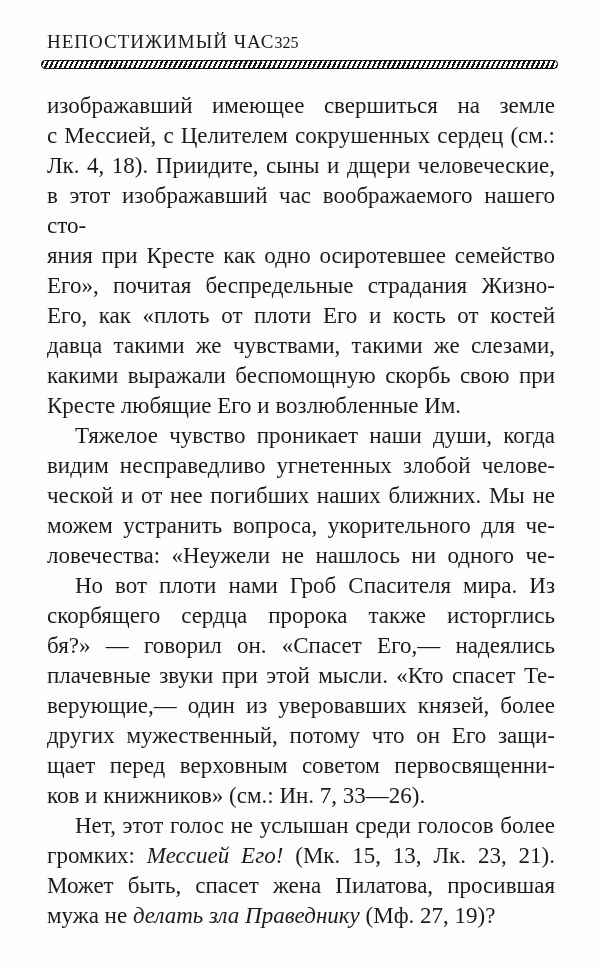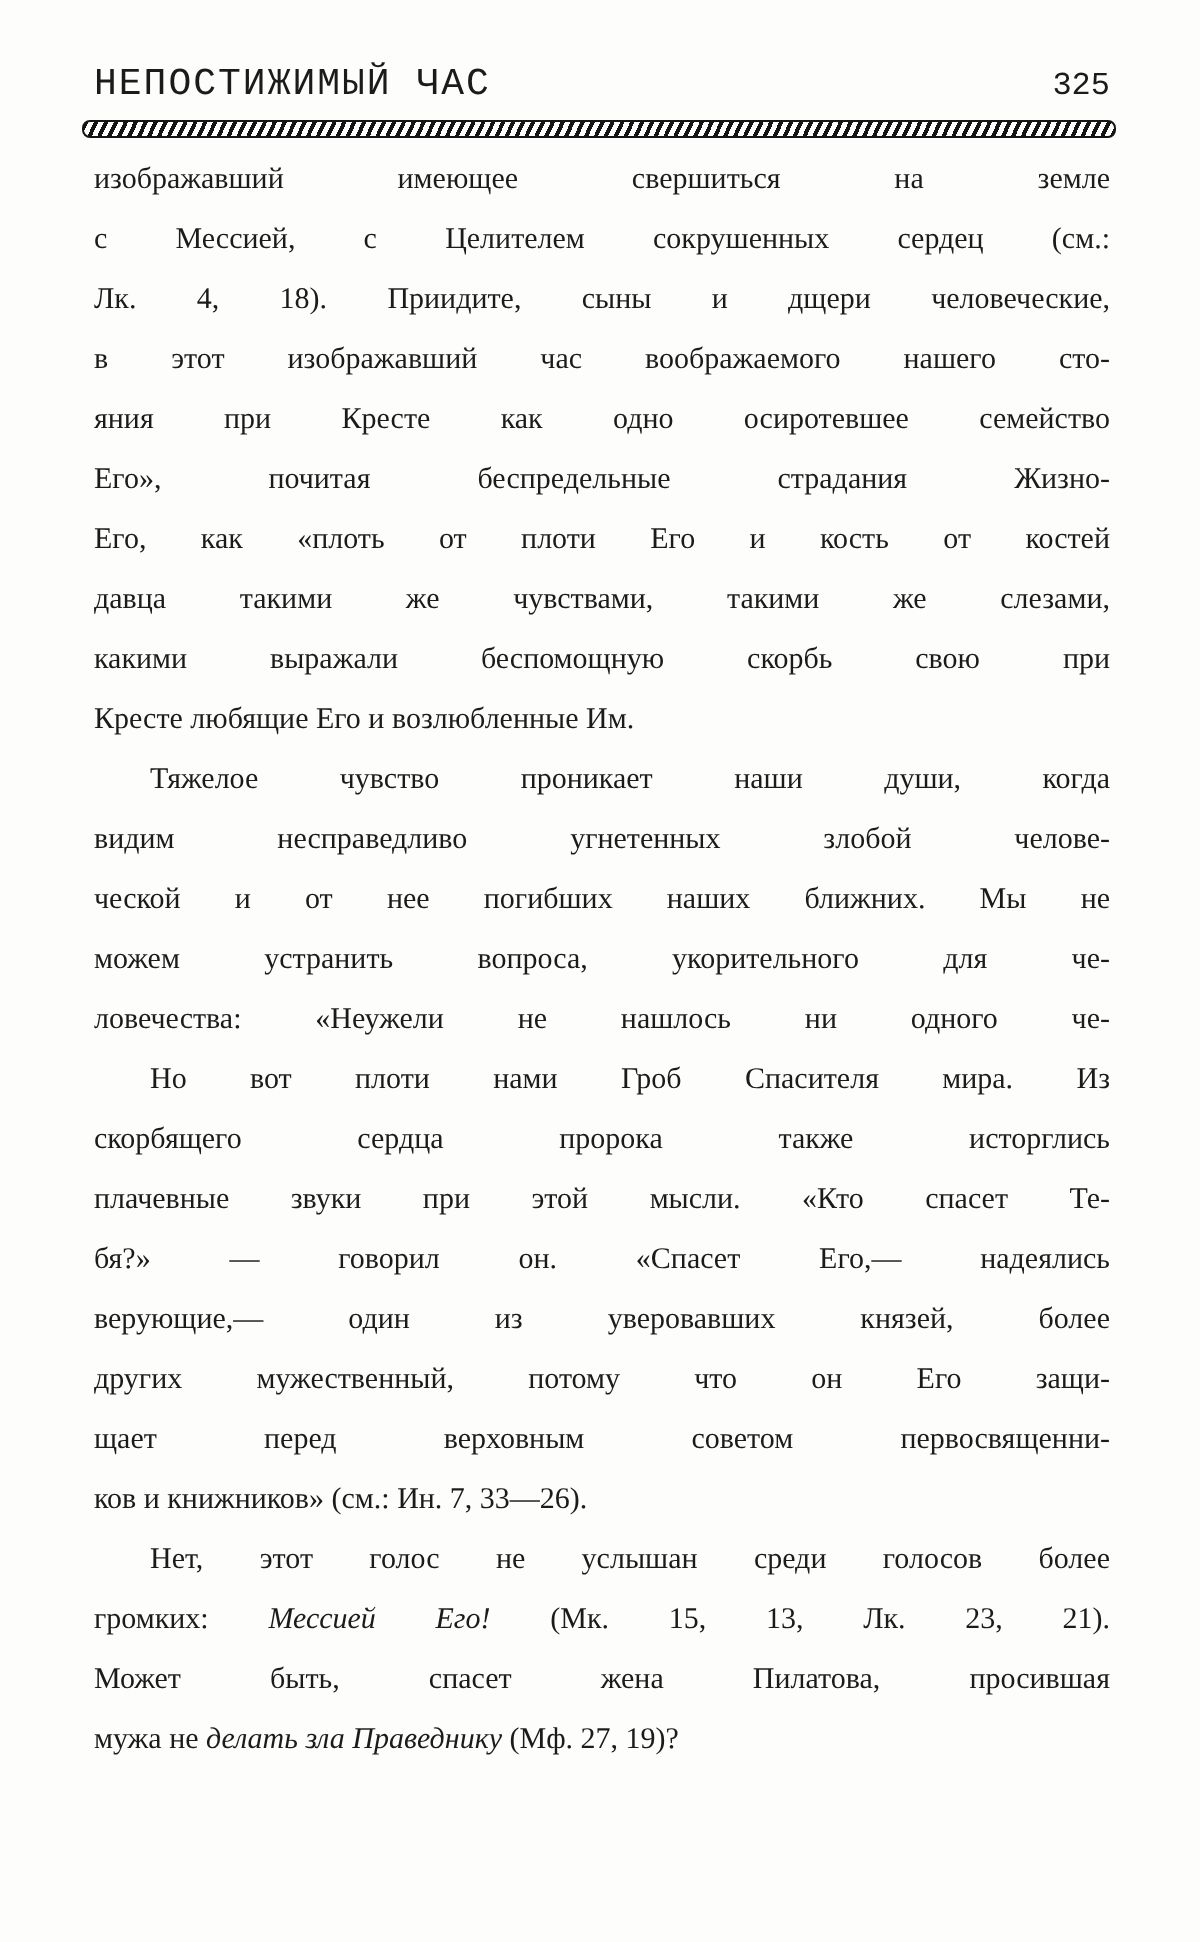--- a/index.html
+++ b/index.html
@@ -13,24 +13,23 @@
     height: 971px;
     margin: 0 auto;
     background: #fdfdfc;
     color: #1b1b1b;
     font-family: "Liberation Serif", "DejaVu Serif", serif;
     overflow: hidden;
     box-sizing: border-box;
   }
   .running-head {
     display: flex;
-    justify-content: space-between;
+    justify-content: flex-start;
     align-items: baseline;
     margin: 31px 45px 0 47px;
-    font-family: Liberation Mono, monospace;
   }
   .running-head .title {
     font-size: 19px;
     letter-spacing: 1px;
     font-weight: 400;
   }
   .running-head .pagenum {
     font-size: 16px;
   }
   .rope {
@@ -38,22 +37,22 @@
     margin: 7px 42px 0 41px;
     border: 1px solid #151515;
     border-radius: 4px;
     background: repeating-linear-gradient(
       115deg,
       #141414 0px, #141414 2px,
       #ffffff 2px, #ffffff 4.5px
     );
   }
   .body-text {
-    margin: 6px 45px 0 47px;
-    font-size: 15px;
+    margin: 22px 45px 0 47px;
+    font-size: 23px;
     line-height: 30px;
   }
   .paragraph { margin: 0; }
   .line {
     text-align: justify;
     text-align-last: justify;
     white-space: normal;
   }
   .line.last {
     text-align-last: left;
@@ -93,22 +92,22 @@
       <div class="paragraph indent">
         <div class="line first"><span>Тяжелое чувство проникает наши души, когда</span></div>
         <div class="line"><span>видим несправедливо угнетенных злобой челове-</span></div>
         <div class="line"><span>ческой и от нее погибших наших ближних. Мы не</span></div>
         <div class="line"><span>можем устранить вопроса, укорительного для че-</span></div>
         <div class="line"><span>ловечества: «Неужели не нашлось ни одного че-</span></div>
       </div>
       <div class="paragraph indent">
         <div class="line first"><span>Но вот плоти нами Гроб Спасителя мира. Из</span></div>
         <div class="line"><span>скорбящего сердца пророка также исторглись</span></div>
+        <div class="line"><span>бя?» — говорил он. «Спасет Его,— надеялись</span></div>
         <div class="line"><span>плачевные звуки при этой мысли. «Кто спасет Те-</span></div>
-        <div class="line"><span>бя?» — говорил он. «Спасет Его,— надеялись</span></div>
         <div class="line"><span>верующие,— один из уверовавших князей, более</span></div>
         <div class="line"><span>других мужественный, потому что он Его защи-</span></div>
         <div class="line"><span>щает перед верховным советом первосвященни-</span></div>
         <div class="line last"><span>ков и книжников» (см.: Ин. 7, 33—26).</span></div>
       </div>
       <div class="paragraph indent">
         <div class="line first"><span>Нет, этот голос не услышан среди голосов более</span></div>
         <div class="line"><span>громких: </span><span class="em">Мессией Его!</span><span> (Мк. 15, 13, Лк. 23, 21).</span></div>
         <div class="line"><span>Может быть, спасет жена Пилатова, просившая</span></div>
         <div class="line last"><span>мужа не </span><span class="em">делать зла Праведнику</span><span> (Мф. 27, 19)?</span></div>

